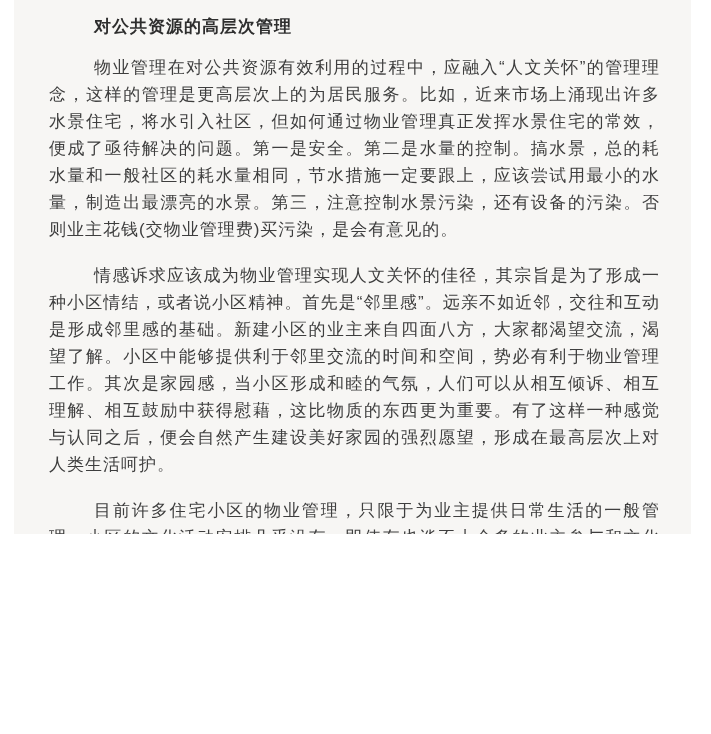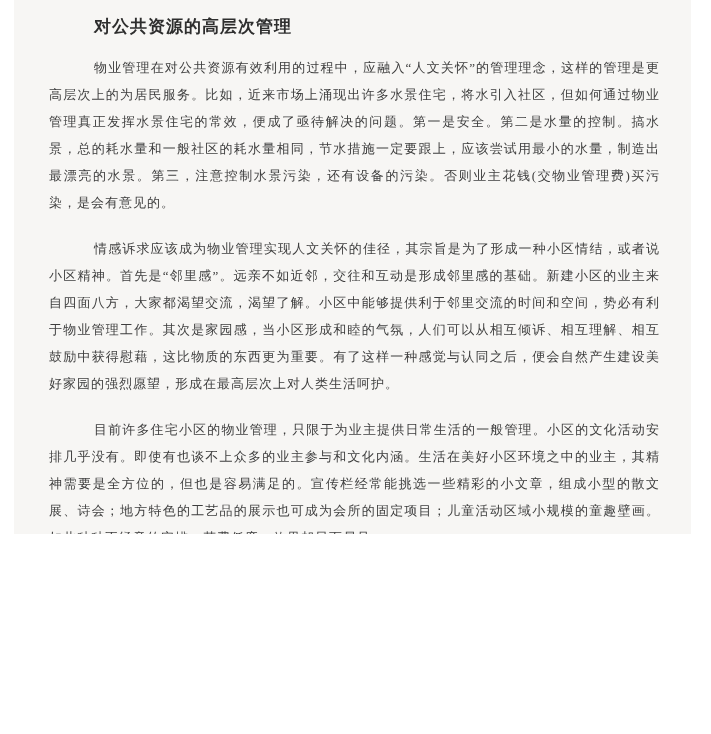--- a/index.html
+++ b/index.html
@@ -5,21 +5,21 @@
   html, body {
     margin: 0;
     padding: 0;
     background: #ffffff;
   }
   .page {
     position: relative;
     width: 711px;
     height: 534px;
     background: var(--page-bg, #ffffff);
-    font-family: Liberation Serif, serif;
+    font-family: Liberation Sans, sans-serif;
     overflow: hidden;
   }
   .content-panel {
     position: absolute;
     left: 14px;
     top: 0;
     width: 677px;
     height: 711px;
     box-sizing: border-box;
     background: var(--panel-bg, #f7f6f4);
@@ -29,21 +29,21 @@
     margin: 0 0 14px 0;
     font-size: 17px;
     font-weight: 700;
     line-height: 27px;
     letter-spacing: 1px;
     text-indent: 45px;
     color: var(--heading-color, #2e2e2e);
   }
   .body-para {
     margin: 0 0 19px 0;
-    font-size: 13px;
+    font-size: 17px;
     font-weight: 400;
     line-height: 27px;
     letter-spacing: 1px;
     text-indent: 45px;
     text-align: justify;
     color: var(--text-color, #3e3e3e);
   }
 </style>
 </head>
 <body>

